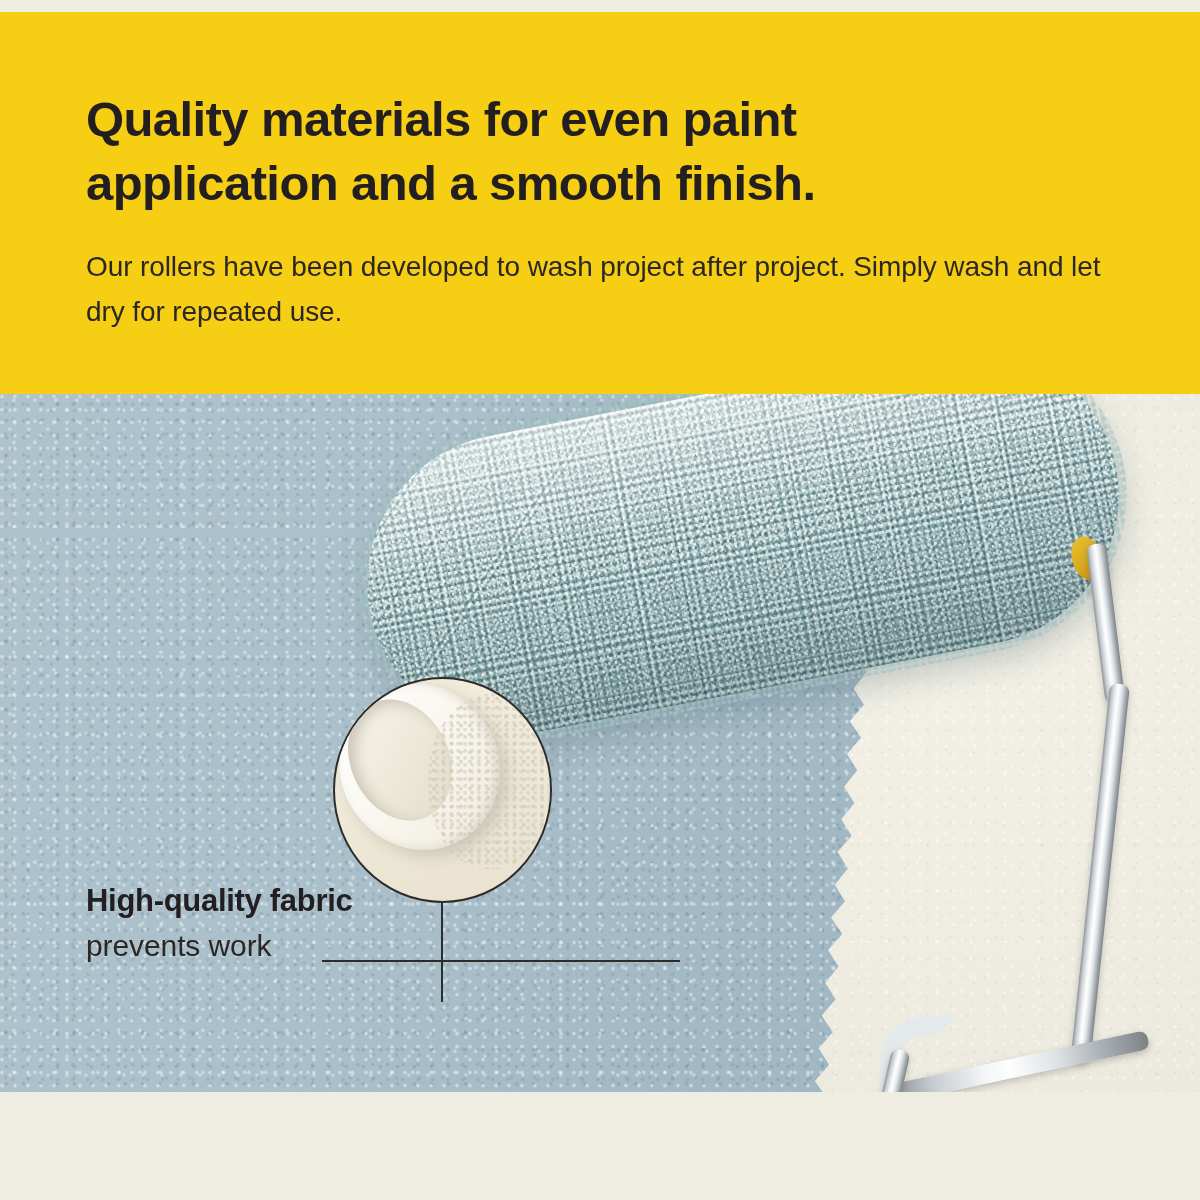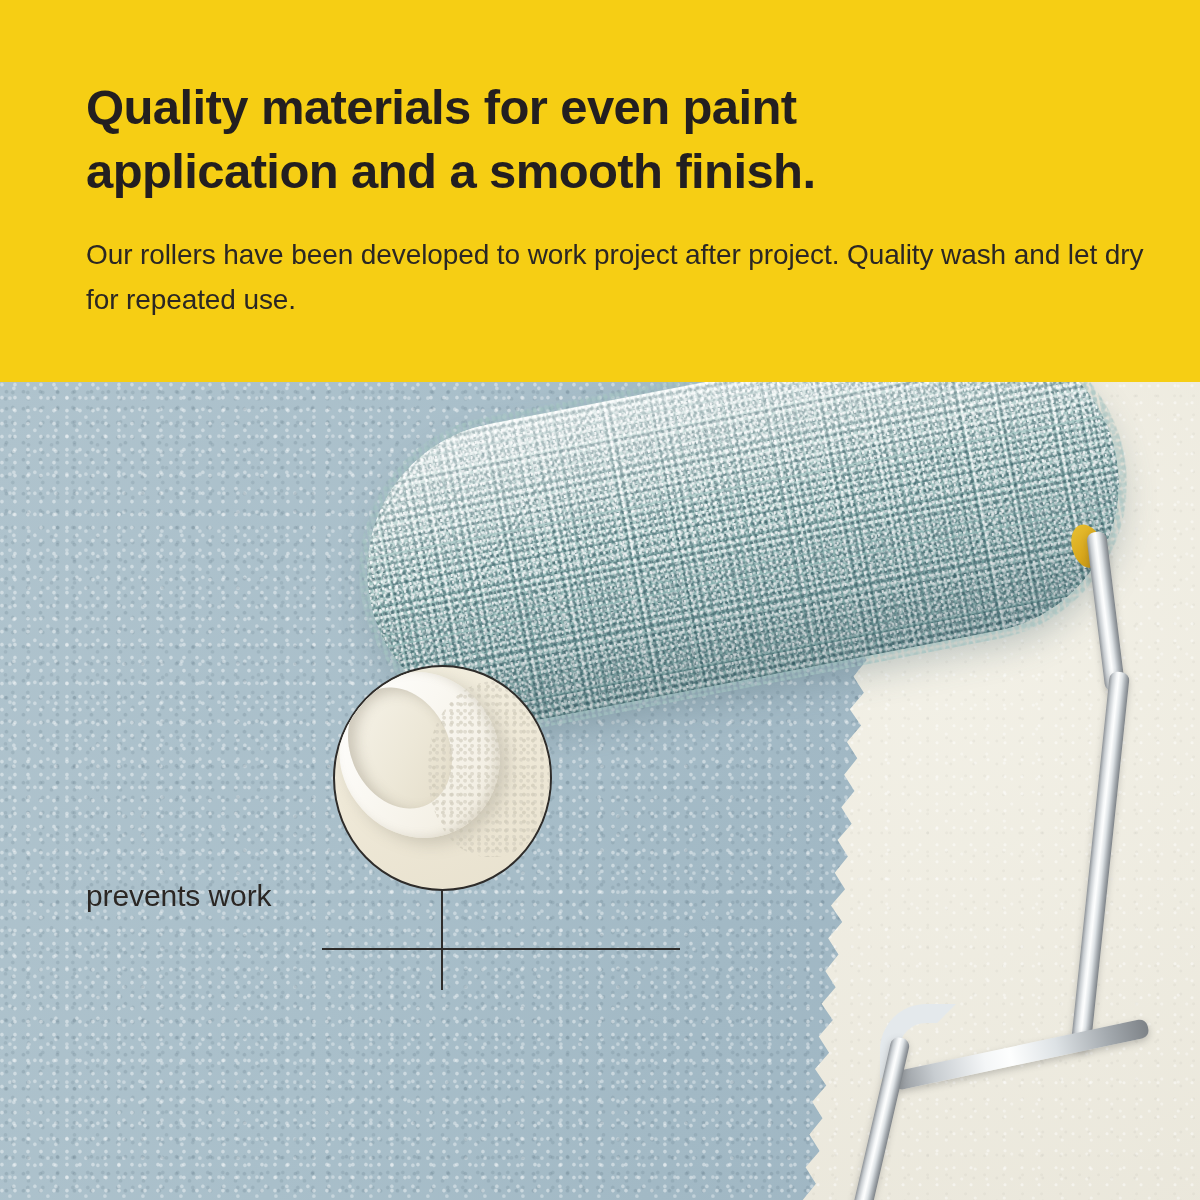--- a/index.html
+++ b/index.html
@@ -2,21 +2,21 @@
 <html><head>
 <meta charset="utf-8">
 <style>
   * { margin:0; padding:0; box-sizing:border-box; }
   html,body { width:1200px; height:1200px; }
   body {
     font-family:"Liberation Sans", sans-serif;
     background:#EFEDE2;
     overflow:hidden;
   }
-  #page { position:relative; width:1200px; height:1200px; overflow:hidden; }
+  #page { position:relative; width:1200px; height:1080px; overflow:hidden;margin-top:12px; }
 
   
   .banner {
     position:absolute; left:0; top:0; width:1200px; height:382px;
     background:#F6CE14;
   }
   .headline {
     position:absolute; left:86px; top:76px; width:950px;
     font-size:49px; font-weight:700; line-height:1.30;
     letter-spacing:-0.6px; color:#231F20;
@@ -217,21 +217,21 @@
     background:#2E2C2A;
   }
 </style>
 </head>
 <body>
 
 <div id="page">
 
   <div class="banner">
     <div class="headline">Quality materials for even paint application and a smooth finish.</div>
-    <div class="subline">Our rollers have been developed to work project after project. Quality wash and let dry for repeated use.</div>
+    <div class="subline">Our rollers have been developed to wash project after project. Simply wash and let dry for repeated use.</div>
   </div>
 
   <div class="photo">
 
     <div class="wall-cream"></div>
     <div class="wall-painted"></div>
 
     <div class="roller">
       <div class="roller-body"></div>
       <div class="roller-edge"></div>
@@ -248,18 +248,19 @@
 
     <div class="magnifier">
       <div class="core-tube"></div>
       <div class="core-hole"></div>
       <div class="core-rim"></div>
       <div class="core-nap"></div>
     </div>
     <div class="mag-line"></div>
 
     <div class="callout-a">
+      <div class="ttl">High-quality fabric</div>
       <div class="sub">prevents work</div>
     </div>
     <div class="leader-h"></div>
 
   </div>
 </div>
 
 </body></html>

